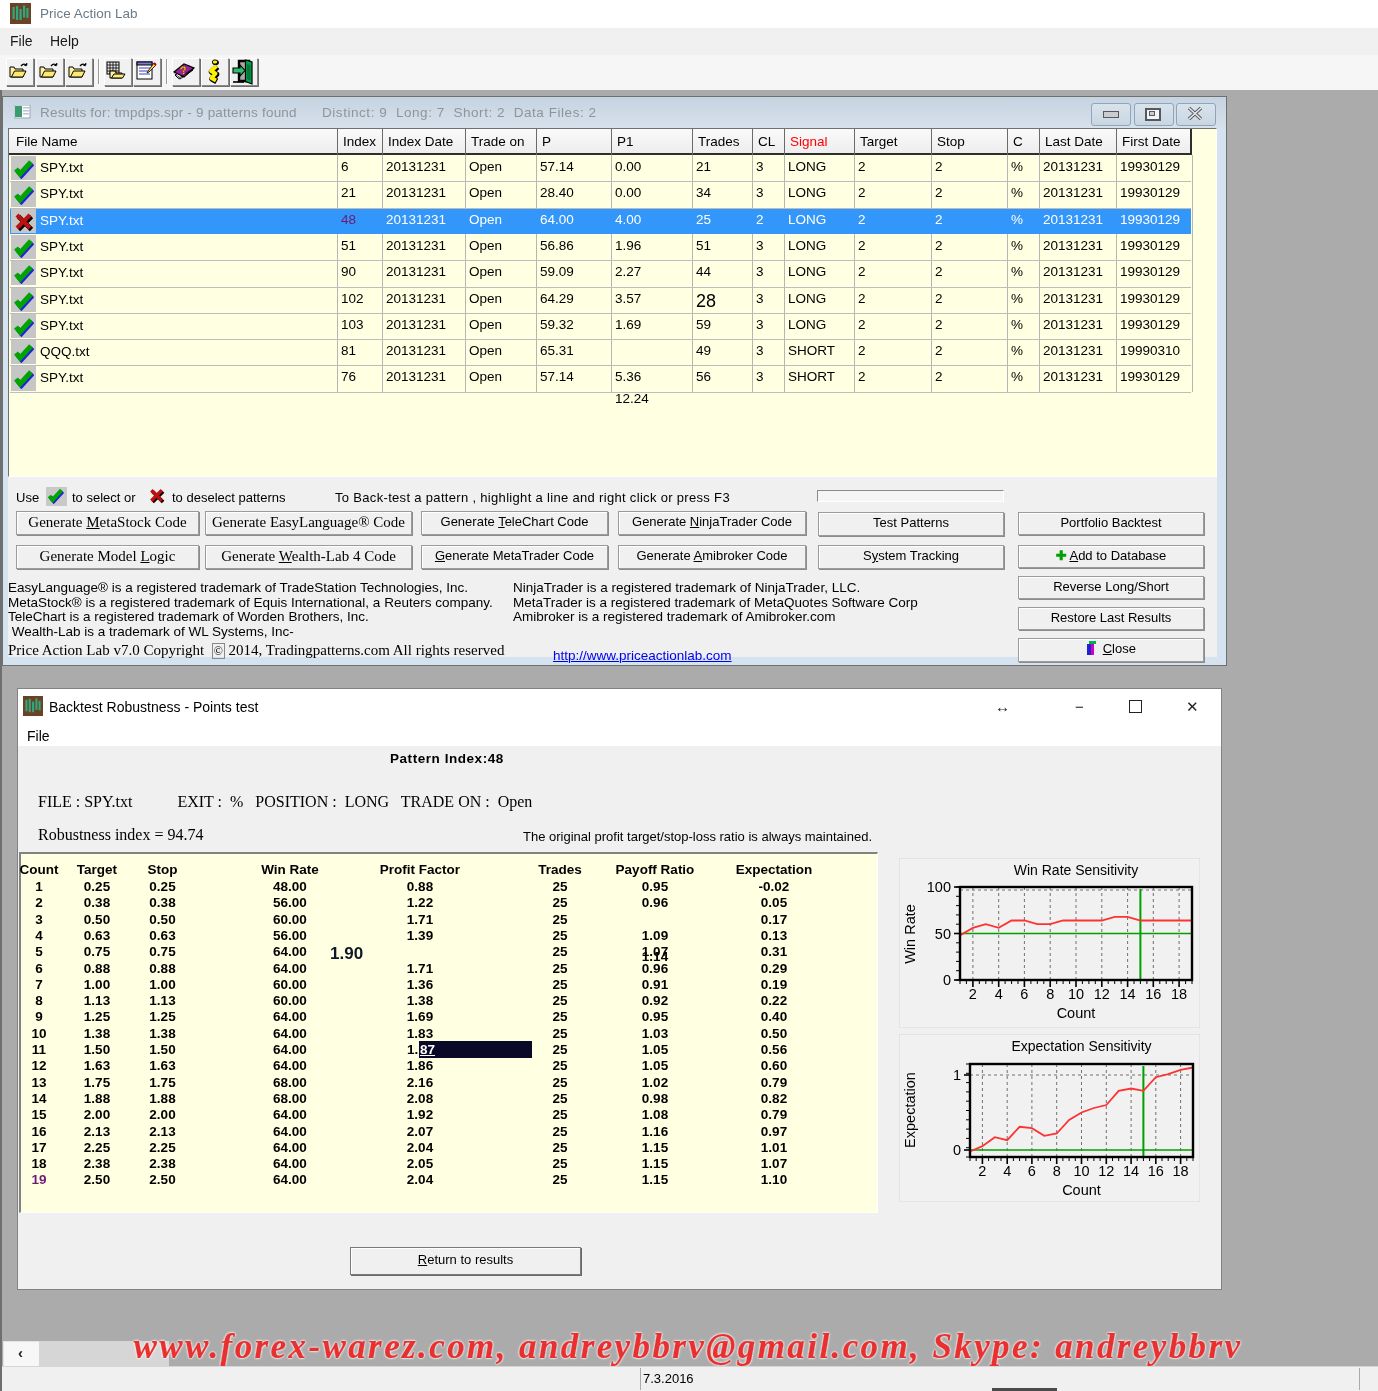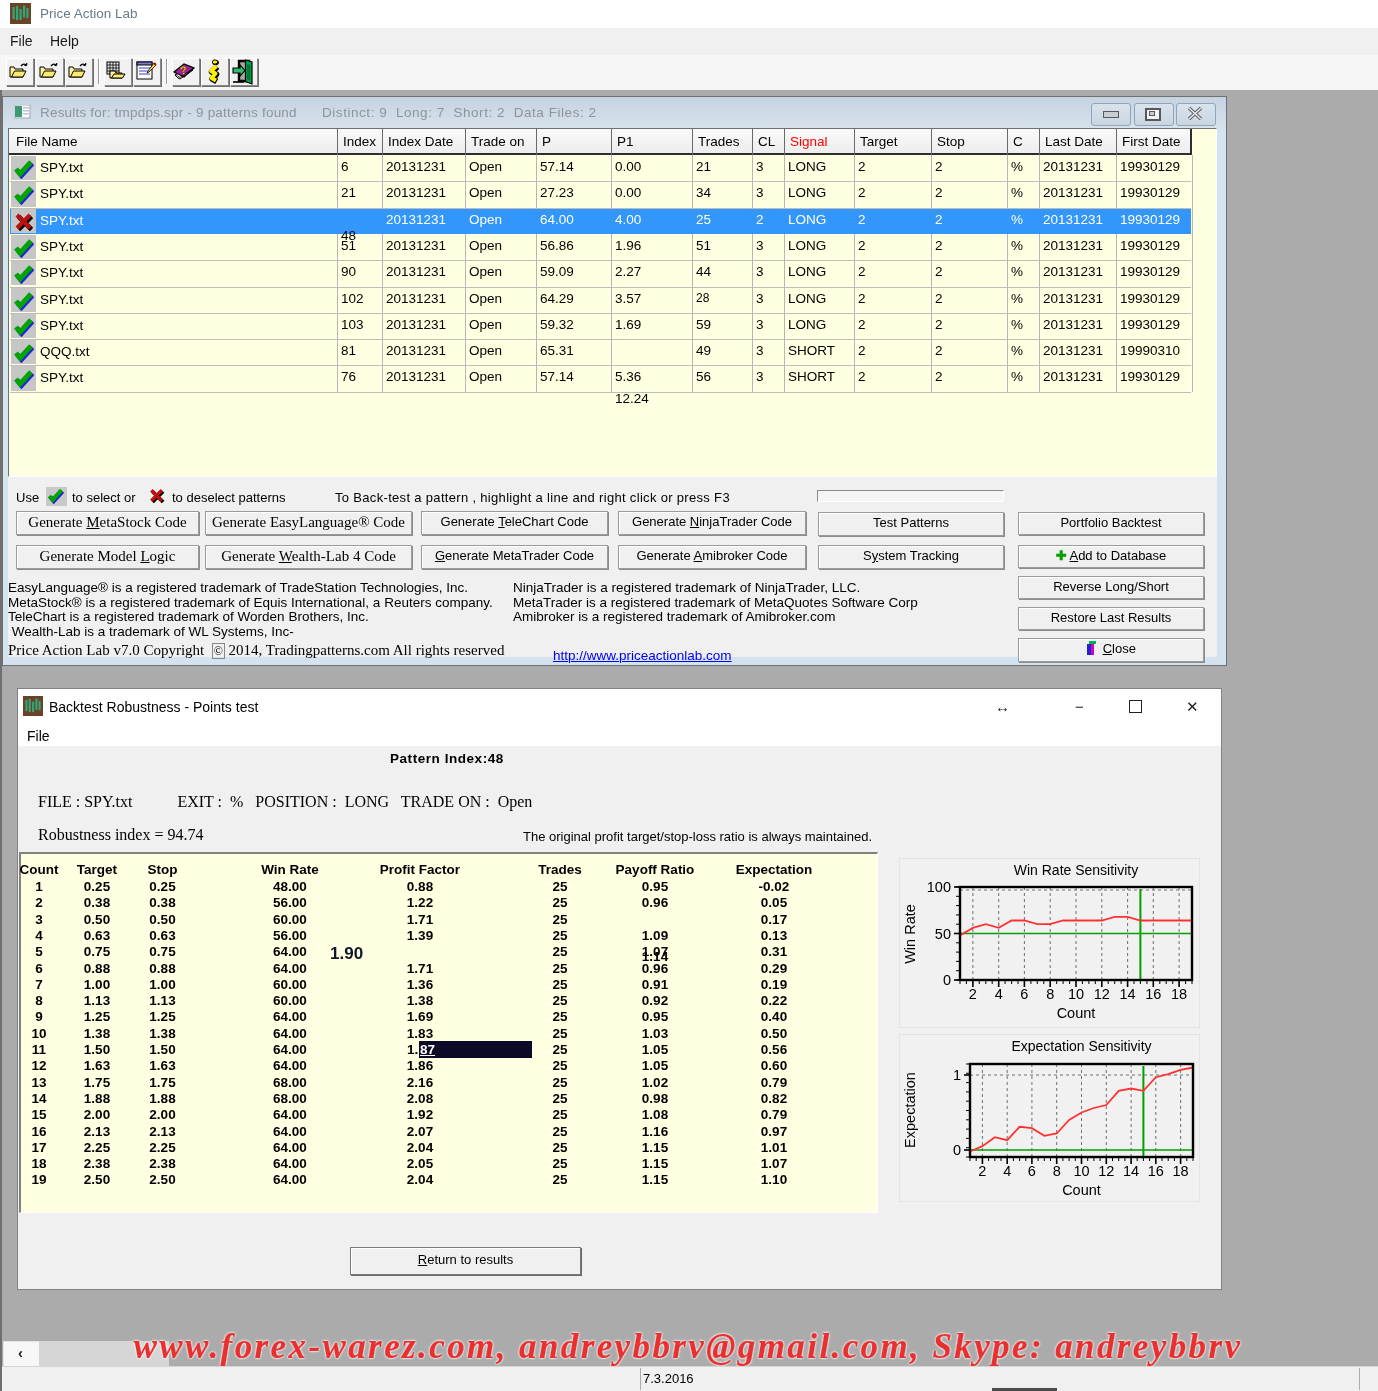--- a/index.html
+++ b/index.html
@@ -182,38 +182,38 @@
 <div class="a" style="left:11px;top:182.3px;width:25px;height:24.3px;background:#C6C6C6;">
       <svg width="22" height="21" viewBox="0 0 22 21" style="position:absolute;left:1px;top:2px;">
 <path d="M4 11 L8 16 L19 4" fill="none" stroke="#2222DD" stroke-width="5" transform="translate(1.5,1.5)"></path>
 <path d="M4 11 L8 16 L19 4" fill="none" stroke="#00A400" stroke-width="5"></path>
 </svg>
     </div>
 <div class="a" style="left:40px;top:186.3px;font-size:13.5px;color:#000;">SPY.txt</div>
 <div class="a" style="left:341px;top:185.3px;font-size:13.5px;color:#000;">21</div>
 <div class="a" style="left:386px;top:185.3px;font-size:13.5px;color:#000;">20131231</div>
 <div class="a" style="left:469px;top:185.3px;font-size:13.5px;color:#000;">Open</div>
-<div class="a" style="left:540px;top:185.3px;font-size:13.5px;color:#000;">27.23</div>
+<div class="a" style="left:540px;top:185.3px;font-size:13.5px;color:#000;">28.40</div>
 <div class="a" style="left:615px;top:185.3px;font-size:13.5px;color:#000;">0.00</div>
 <div class="a" style="left:696px;top:185.3px;font-size:13.5px;color:#000;">34</div>
 <div class="a" style="left:756px;top:185.3px;font-size:13.5px;color:#000;">3</div>
 <div class="a" style="left:788px;top:185.3px;font-size:13.5px;color:#000;">LONG</div>
 <div class="a" style="left:858px;top:185.3px;font-size:13.5px;color:#000;">2</div>
 <div class="a" style="left:935px;top:185.3px;font-size:13.5px;color:#000;">2</div>
 <div class="a" style="left:1011px;top:185.3px;font-size:13.5px;color:#000;">%</div>
 <div class="a" style="left:1043px;top:185.3px;font-size:13.5px;color:#000;">20131231</div>
 <div class="a" style="left:1120px;top:185.3px;font-size:13.5px;color:#000;">19930129</div>
 <div class="a" style="left:11px;top:208.6px;width:25px;height:24.3px;background:#C6C6C6;">
       <svg width="22" height="21" viewBox="0 0 22 21" style="position:absolute;left:2px;top:2px;">
 <path d="M4 4 L17 17 M17 4 L4 17" fill="none" stroke="#000000" stroke-width="4.6" transform="translate(1.5,1.5)"></path>
 <path d="M4 4 L17 17 M17 4 L4 17" fill="none" stroke="#BB1111" stroke-width="4.2"></path>
 </svg>
     </div>
 <div class="a" style="left:40px;top:212.6px;font-size:13.5px;color:#FFFFFF;">SPY.txt</div>
-<div class="a" style="left:341px;top:211.6px;font-size:13.5px;color:#000000;margin-top:16px;">48</div>
+<div class="a" style="left:341px;top:211.6px;font-size:13.5px;color:#701a75;">48</div>
 <div class="a" style="left:386px;top:211.6px;font-size:13.5px;color:#FFFFFF;">20131231</div>
 <div class="a" style="left:469px;top:211.6px;font-size:13.5px;color:#FFFFFF;">Open</div>
 <div class="a" style="left:540px;top:211.6px;font-size:13.5px;color:#FFFFFF;">64.00</div>
 <div class="a" style="left:615px;top:211.6px;font-size:13.5px;color:#FFFFFF;">4.00</div>
 <div class="a" style="left:696px;top:211.6px;font-size:13.5px;color:#FFFFFF;">25</div>
 <div class="a" style="left:756px;top:211.6px;font-size:13.5px;color:#FFFFFF;">2</div>
 <div class="a" style="left:788px;top:211.6px;font-size:13.5px;color:#FFFFFF;">LONG</div>
 <div class="a" style="left:858px;top:211.6px;font-size:13.5px;color:#FFFFFF;">2</div>
 <div class="a" style="left:935px;top:211.6px;font-size:13.5px;color:#FFFFFF;">2</div>
 <div class="a" style="left:1011px;top:211.6px;font-size:13.5px;color:#FFFFFF;">%</div>
@@ -267,21 +267,21 @@
 <path d="M4 11 L8 16 L19 4" fill="none" stroke="#2222DD" stroke-width="5" transform="translate(1.5,1.5)"></path>
 <path d="M4 11 L8 16 L19 4" fill="none" stroke="#00A400" stroke-width="5"></path>
 </svg>
     </div>
 <div class="a" style="left:40px;top:291.5px;font-size:13.5px;color:#000;">SPY.txt</div>
 <div class="a" style="left:341px;top:290.5px;font-size:13.5px;color:#000;">102</div>
 <div class="a" style="left:386px;top:290.5px;font-size:13.5px;color:#000;">20131231</div>
 <div class="a" style="left:469px;top:290.5px;font-size:13.5px;color:#000;">Open</div>
 <div class="a" style="left:540px;top:290.5px;font-size:13.5px;color:#000;">64.29</div>
 <div class="a" style="left:615px;top:290.5px;font-size:13.5px;color:#000;">3.57</div>
-<div class="a" style="left:696px;top:290.5px;font-size:12px;color:#000;">28</div>
+<div class="a" style="left:696px;top:290.5px;font-size:18px;color:#000;">28</div>
 <div class="a" style="left:756px;top:290.5px;font-size:13.5px;color:#000;">3</div>
 <div class="a" style="left:788px;top:290.5px;font-size:13.5px;color:#000;">LONG</div>
 <div class="a" style="left:858px;top:290.5px;font-size:13.5px;color:#000;">2</div>
 <div class="a" style="left:935px;top:290.5px;font-size:13.5px;color:#000;">2</div>
 <div class="a" style="left:1011px;top:290.5px;font-size:13.5px;color:#000;">%</div>
 <div class="a" style="left:1043px;top:290.5px;font-size:13.5px;color:#000;">20131231</div>
 <div class="a" style="left:1120px;top:290.5px;font-size:13.5px;color:#000;">19930129</div>
 <div class="a" style="left:10px;top:339.1px;width:1181px;height:1px;background:#BDBDBD;"></div>
 <div class="a" style="left:11px;top:313.8px;width:25px;height:24.3px;background:#C6C6C6;">
       <svg width="22" height="21" viewBox="0 0 22 21" style="position:absolute;left:1px;top:2px;">
@@ -563,21 +563,21 @@
 <div class="a" style="left:610px;top:1139.8px;width:90px;text-align:center;font-size:13.5px;font-weight:bold;color:#000;">1.15</div>
 <div class="a" style="left:706px;top:1139.8px;width:136px;text-align:center;font-size:13.5px;font-weight:bold;color:#000;">1.01</div>
 <div class="a" style="left:14px;top:1156.1px;width:50px;text-align:center;font-size:13.5px;font-weight:bold;color:#000;">18</div>
 <div class="a" style="left:64px;top:1156.1px;width:66px;text-align:center;font-size:13.5px;font-weight:bold;color:#000;">2.38</div>
 <div class="a" style="left:130px;top:1156.1px;width:65px;text-align:center;font-size:13.5px;font-weight:bold;color:#000;">2.38</div>
 <div class="a" style="left:195px;top:1156.1px;width:190px;text-align:center;font-size:13.5px;font-weight:bold;color:#000;">64.00</div>
 <div class="a" style="left:330px;top:1156.1px;width:180px;text-align:center;font-size:13.5px;font-weight:bold;color:#000;">2.05</div>
 <div class="a" style="left:510px;top:1156.1px;width:100px;text-align:center;font-size:13.5px;font-weight:bold;color:#000;">25</div>
 <div class="a" style="left:610px;top:1156.1px;width:90px;text-align:center;font-size:13.5px;font-weight:bold;color:#000;">1.15</div>
 <div class="a" style="left:706px;top:1156.1px;width:136px;text-align:center;font-size:13.5px;font-weight:bold;color:#000;">1.07</div>
-<div class="a" style="left:14px;top:1172.4px;width:50px;text-align:center;font-size:13.5px;font-weight:bold;color:#000000;">19</div>
+<div class="a" style="left:14px;top:1172.4px;width:50px;text-align:center;font-size:13.5px;font-weight:bold;color:#701a75;">19</div>
 <div class="a" style="left:64px;top:1172.4px;width:66px;text-align:center;font-size:13.5px;font-weight:bold;color:#000;">2.50</div>
 <div class="a" style="left:130px;top:1172.4px;width:65px;text-align:center;font-size:13.5px;font-weight:bold;color:#000;">2.50</div>
 <div class="a" style="left:195px;top:1172.4px;width:190px;text-align:center;font-size:13.5px;font-weight:bold;color:#000;">64.00</div>
 <div class="a" style="left:330px;top:1172.4px;width:180px;text-align:center;font-size:13.5px;font-weight:bold;color:#000;">2.04</div>
 <div class="a" style="left:510px;top:1172.4px;width:100px;text-align:center;font-size:13.5px;font-weight:bold;color:#000;">25</div>
 <div class="a" style="left:610px;top:1172.4px;width:90px;text-align:center;font-size:13.5px;font-weight:bold;color:#000;">1.15</div>
 <div class="a" style="left:706px;top:1172.4px;width:136px;text-align:center;font-size:13.5px;font-weight:bold;color:#000;">1.10</div>
 <div class="a" style="left:407px;top:1042.0px;font-size:13.5px;font-weight:bold;color:#000;">1.</div>
 <div class="a" style="left:419px;top:1041.0px;width:113px;height:16.5px;background:#0A0A28;color:#FFF;font-size:13.5px;font-weight:bold;"><span style="position:relative;left:1px;top:1px;text-decoration:underline;">87</span></div>
 <div class="btn" style="left:350px;top:1247px;width:229px;height:26px;line-height:24px;line-height:24px;box-shadow:1px 1px 0 #6A6A6A, inset 1px 1px 0 #FFFFFF;border:1px solid #7A7A7A;"><u>R</u>eturn to results</div>

